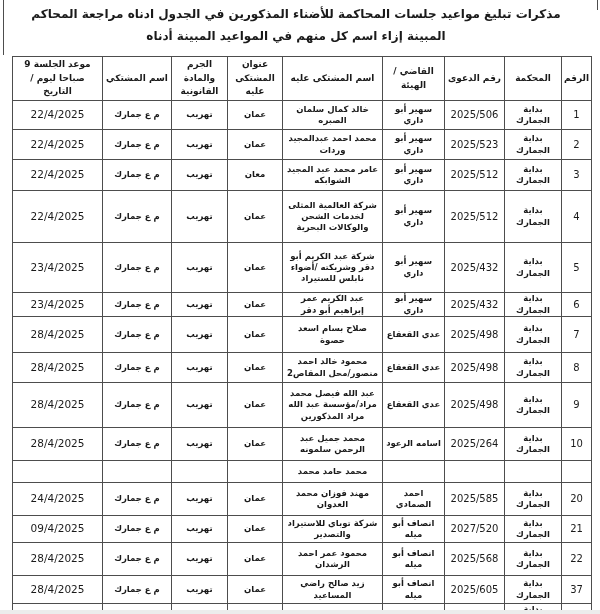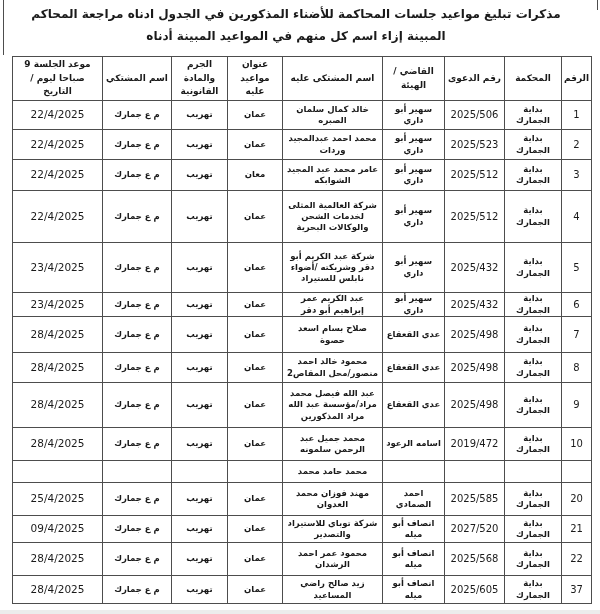--- a/index.html
+++ b/index.html
@@ -54,21 +54,21 @@
         <col style="width:69px">
         <col style="width:90px">
     </colgroup>
     <thead>
       <tr>
         <th>الرقم</th>
         <th>المحكمة</th>
         <th>رقم الدعوى</th>
         <th>القاضي / الهيئة</th>
         <th>اسم المشتكى عليه</th>
-        <th>عنوان مواعيد عليه</th>
+        <th>عنوان المشتكى عليه</th>
         <th>الجرم والمادة القانونية</th>
         <th>اسم المشتكي</th>
         <th>موعد الجلسة 9 صباحا ليوم / التاريخ</th>
       </tr>
     </thead>
     <tbody id="tbody">
         <tr style="height: 29px;">
           <td class="c-num">1</td>
           <td>بداية الجمارك</td>
           <td class="c-case">2025/506</td>
@@ -163,21 +163,21 @@
           <td>عدي القعقاع</td>
           <td>عبد الله فيصل محمد مراد/مؤسسة عبد الله مراد المذكورين</td>
           <td>عمان</td>
           <td>تهريب</td>
           <td>م ع جمارك</td>
           <td class="c-date">28/4/2025</td>
         </tr>
         <tr style="height: 33px;">
           <td class="c-num">10</td>
           <td>بداية الجمارك</td>
-          <td class="c-case">2019/472</td>
+          <td class="c-case">2025/264</td>
           <td>اسامه الرعود</td>
           <td>محمد جميل عبد الرحمن سلمونه</td>
           <td>عمان</td>
           <td>تهريب</td>
           <td>م ع جمارك</td>
           <td class="c-date">28/4/2025</td>
         </tr>
         <tr style="height: 22px;">
           <td class="c-num"></td>
           <td></td>
@@ -191,21 +191,21 @@
         </tr>
         <tr style="height: 33px;">
           <td class="c-num">20</td>
           <td>بداية الجمارك</td>
           <td class="c-case">2025/585</td>
           <td>احمد الصمادي</td>
           <td>مهند فوزان محمد العدوان</td>
           <td>عمان</td>
           <td>تهريب</td>
           <td>م ع جمارك</td>
-          <td class="c-date">25/4/2025</td>
+          <td class="c-date">24/4/2025</td>
         </tr>
         <tr style="height: 27px;">
           <td class="c-num">21</td>
           <td>بداية الجمارك</td>
           <td class="c-case">2027/520</td>
           <td>انصاف أبو ميله</td>
           <td>شركة توباي للاستيراد والتصدير</td>
           <td>عمان</td>
           <td>تهريب</td>
           <td>م ع جمارك</td>
@@ -226,17 +226,28 @@
           <td class="c-num">37</td>
           <td>بداية الجمارك</td>
           <td class="c-case">2025/605</td>
           <td>انصاف أبو ميله</td>
           <td>زيد صالح راضي المساعيد</td>
           <td>عمان</td>
           <td>تهريب</td>
           <td>م ع جمارك</td>
           <td class="c-date">28/4/2025</td>
         </tr>
+        <tr class="partial" style="height: 8px;">
+          <td></td>
+          <td>بداية</td>
+          <td></td>
+          <td></td>
+          <td></td>
+          <td></td>
+          <td></td>
+          <td></td>
+          <td></td>
+        </tr>
       </tbody>
   </table>
 
   <div class="footer-strip"></div>
 </div>
 
 </body></html>

